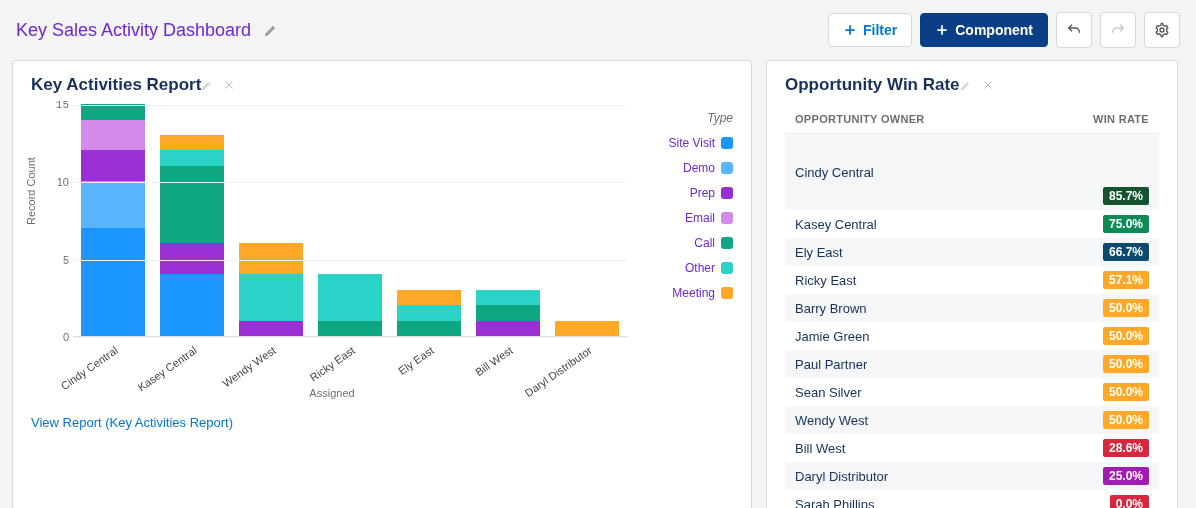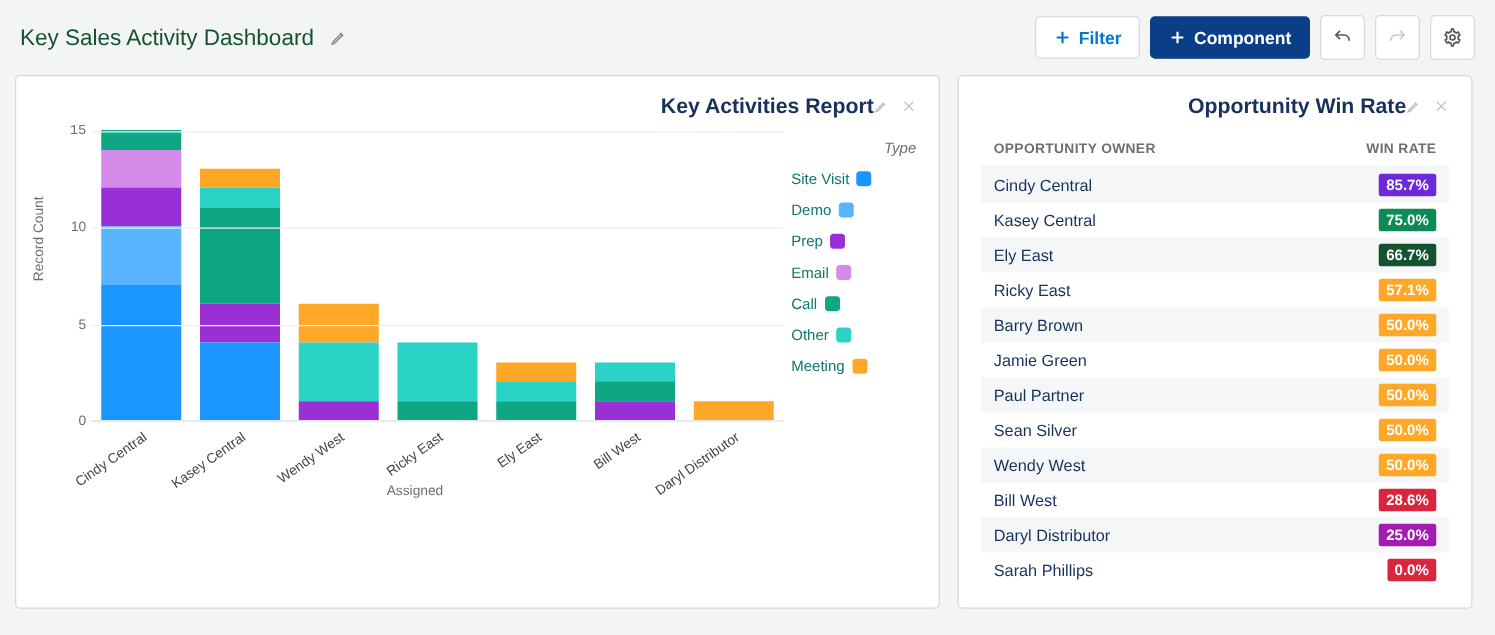--- a/index.html
+++ b/index.html
@@ -11,21 +11,21 @@
     color: #222;
   }
   
   .topbar {
     display: flex;
     align-items: center;
     justify-content: space-between;
     padding: 4px 4px 12px 4px;
   }
   .title-wrap { display: flex; align-items: center; gap: 10px; }
-  .title { font-size: 18px; font-weight: 400; color: #14532d; }
+  .title { font-size: 18px; font-weight: 400; color: #6d28d9; }
   .icon-btn-sm {
     width: 20px; height: 20px;
     display: inline-flex; align-items: center; justify-content: center;
     cursor: pointer; color: #888;
   }
   .controls { display: flex; align-items: center; gap: 8px; }
   .btn {
     display: inline-flex; align-items: center; gap: 6px;
     padding: 8px 14px;
     font-size: 14px; font-weight: 600;
@@ -53,33 +53,33 @@
     background: #fff;
     border: 1px solid #d5d8dd;
     border-radius: 4px;
     padding: 14px 18px 16px;
     display: flex;
     flex-direction: column;
   }
   .panel.left { width: 740px; }
   .panel.right { width: 412px; }
   .panel-header {
-    display: flex; align-items: center; justify-content: flex-end;
+    display: flex; align-items: center; justify-content: flex-start;
     margin-bottom: 10px;
   }
   .panel-title { font-size: 17px; font-weight: 600; color: #16325c; }
   .panel-tools { display: flex; gap: 10px; color: #bbb; }
   .panel-tools span { cursor: pointer; font-size: 14px; }
   .panel-footer { margin-top: 16px; font-size: 13px; color: #0176d3; cursor: pointer; }
   
   .chart-body { display: flex; }
   .chart-area { position: relative; flex: 1; }
   .chart-legend { width: 100px; padding-top: 6px; }
   .legend-title { font-size: 12px; color: #6b6f75; text-align: right; margin-bottom: 6px; font-style: italic; }
-  .legend-item { display: flex; align-items: center; justify-content: flex-start; gap: 6px; margin-bottom: 6px; font-size: 12px; color: #0f766e; margin-top: 11px; }
+  .legend-item { display: flex; align-items: center; justify-content: flex-end; gap: 6px; margin-bottom: 6px; font-size: 12px; color: #6d28d9; margin-top: 11px; }
   .legend-swatch { width: 12px; height: 12px; border-radius: 3px; order: 2; }
   .legend-label { order: 1; }
   .yaxis-label {
     position: absolute; left: -6px; top: 120px;
     transform: rotate(-90deg); transform-origin: left top;
     font-size: 11px; color: #6b6f75;
   }
   .xaxis-label { text-align: center; font-size: 11px; color: #6b6f75; margin-top: 50px; }
   .plot {
     position: relative; height: 232px; margin-left: 42px; margin-right: 6px;
@@ -305,20 +305,21 @@
               <span class="legend-label">Other</span>
             </div>
             <div class="legend-item">
               <span class="legend-swatch" style="background: rgb(255, 167, 38);"></span>
               <span class="legend-label">Meeting</span>
             </div>
           </div>
       </div>
     </div>
 
+    <div class="panel-footer">View Report (Key Activities Report)</div>
   </div>
 
   <div class="panel right">
     <div class="panel-header">
       <span class="panel-title">Opportunity Win Rate</span>
       <div class="panel-tools">
         <span>
           <svg width="12" height="12" viewBox="0 0 24 24" fill="none" stroke="#bbb" stroke-width="2">
               <path d="M3 21l3-1 11-11-2-2L4 18l-1 3z"></path>
             </svg>
@@ -332,29 +333,29 @@
     </div>
 
     <div>
       <div class="table-header">
         <span>OPPORTUNITY OWNER</span>
         <span>WIN RATE</span>
       </div>
       <div id="table-body">
           <div class="table-row">
             <span>Cindy Central</span>
-            <span class="badge" style="background: #6d28d9;">85.7%</span>
+            <span class="badge" style="background: #14532d; margin-top: 48px;">85.7%</span>
           </div>
           <div class="table-row">
             <span>Kasey Central</span>
             <span class="badge" style="background: rgb(13, 138, 86);">75.0%</span>
           </div>
           <div class="table-row">
             <span>Ely East</span>
-            <span class="badge" style="background: #14532d;">66.7%</span>
+            <span class="badge" style="background: #0c4a6e;">66.7%</span>
           </div>
           <div class="table-row">
             <span>Ricky East</span>
             <span class="badge" style="background: rgb(255, 167, 38);">57.1%</span>
           </div>
           <div class="table-row">
             <span>Barry Brown</span>
             <span class="badge" style="background: rgb(255, 167, 38);">50.0%</span>
           </div>
           <div class="table-row">

